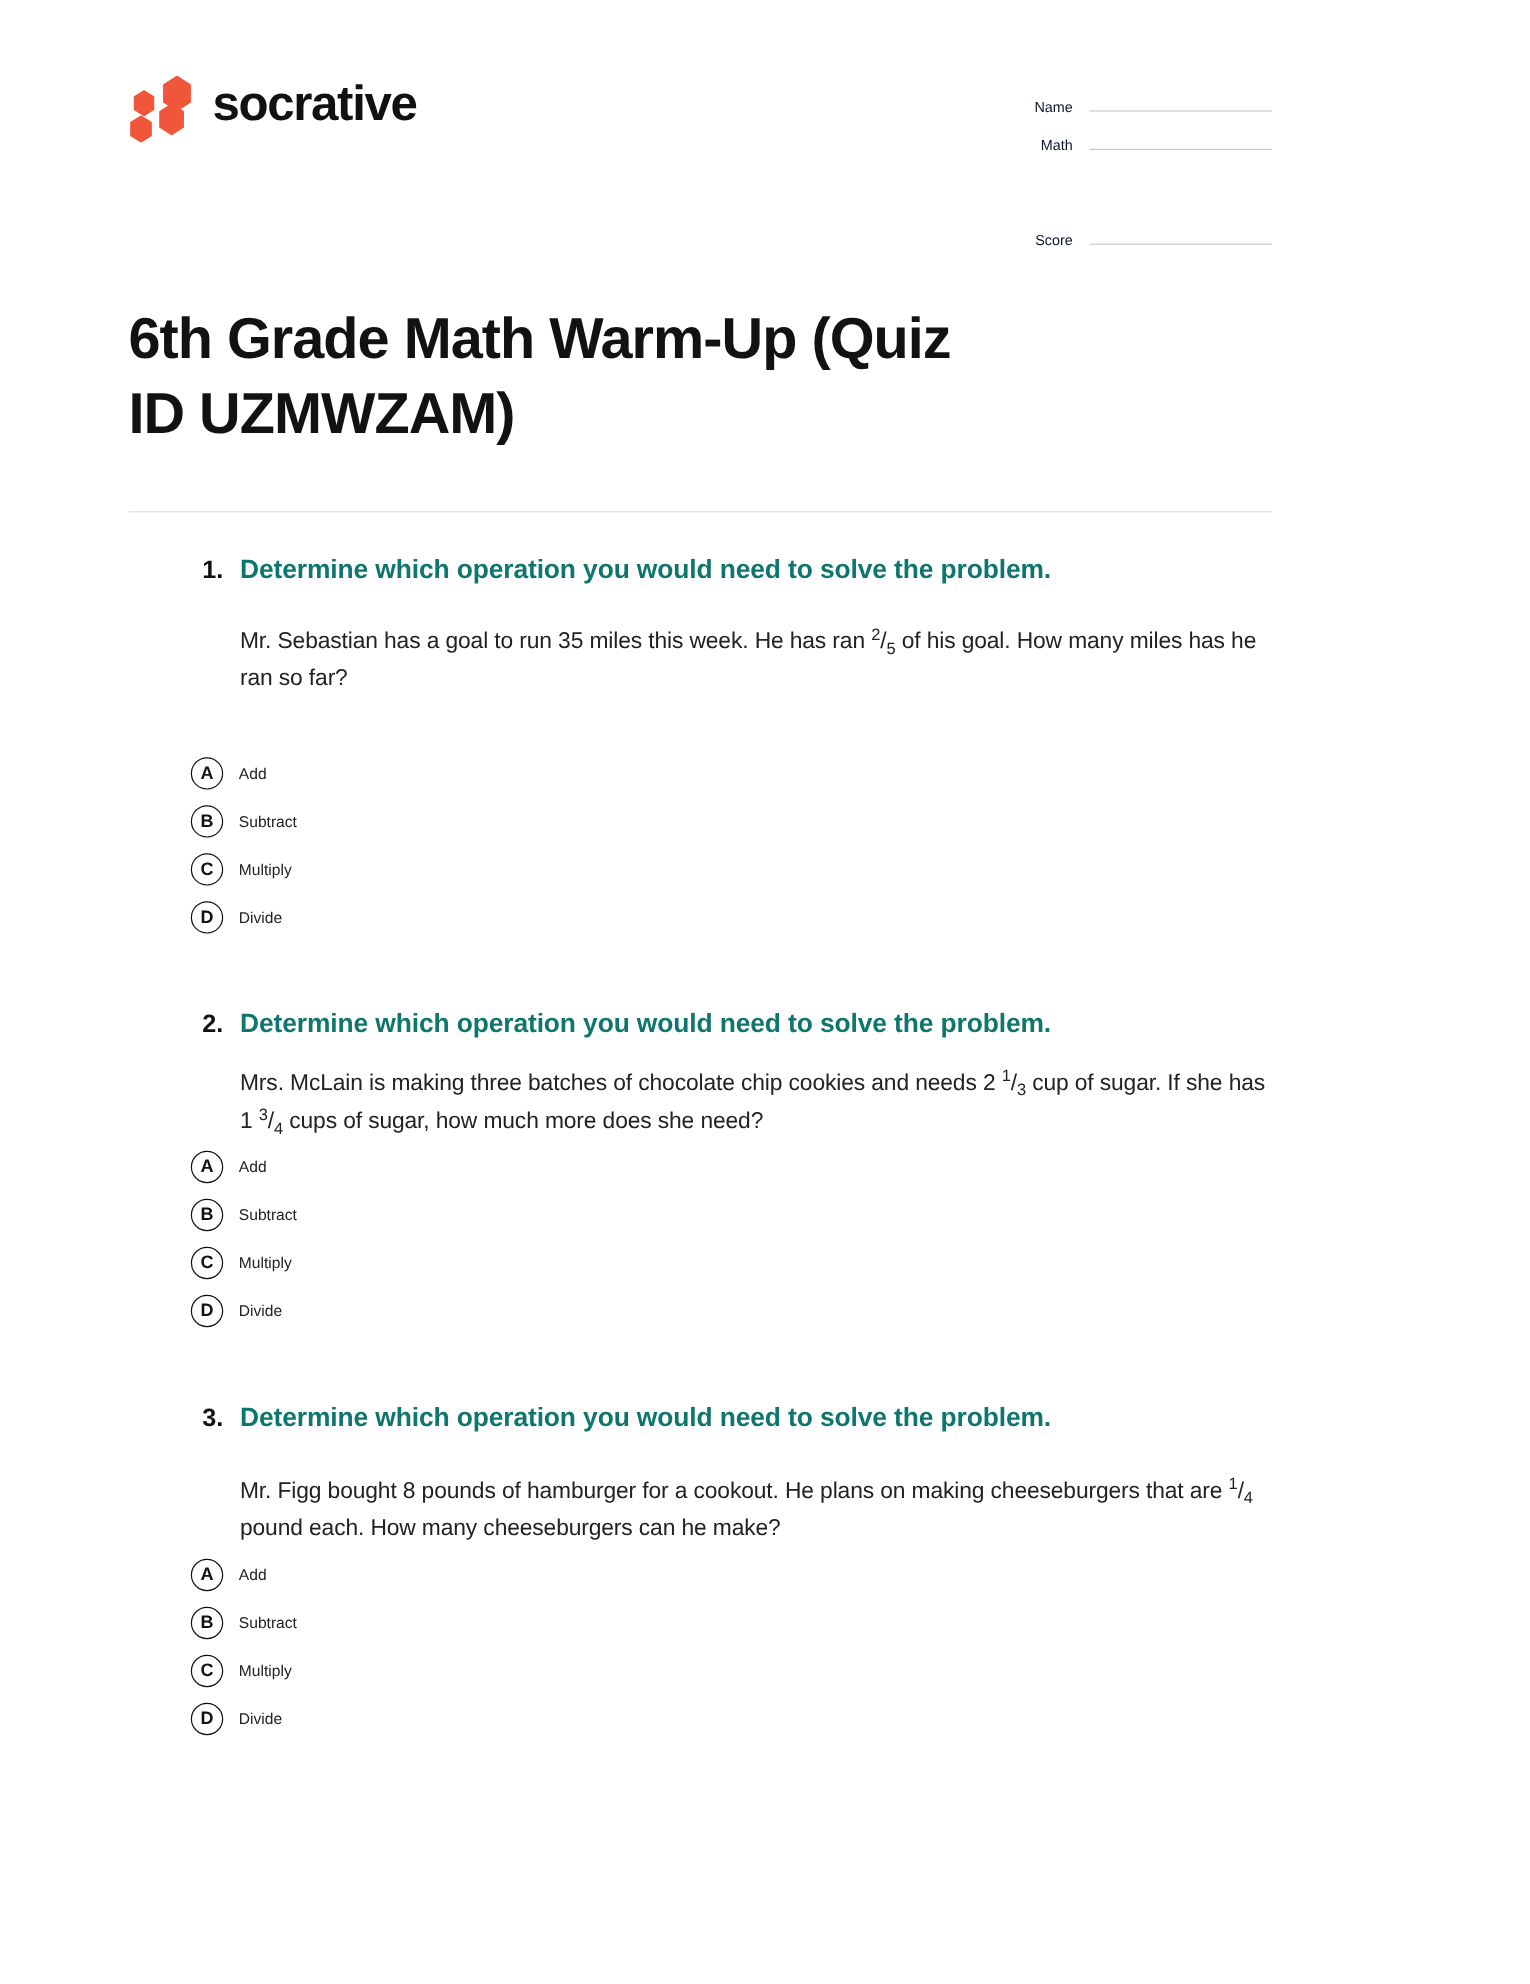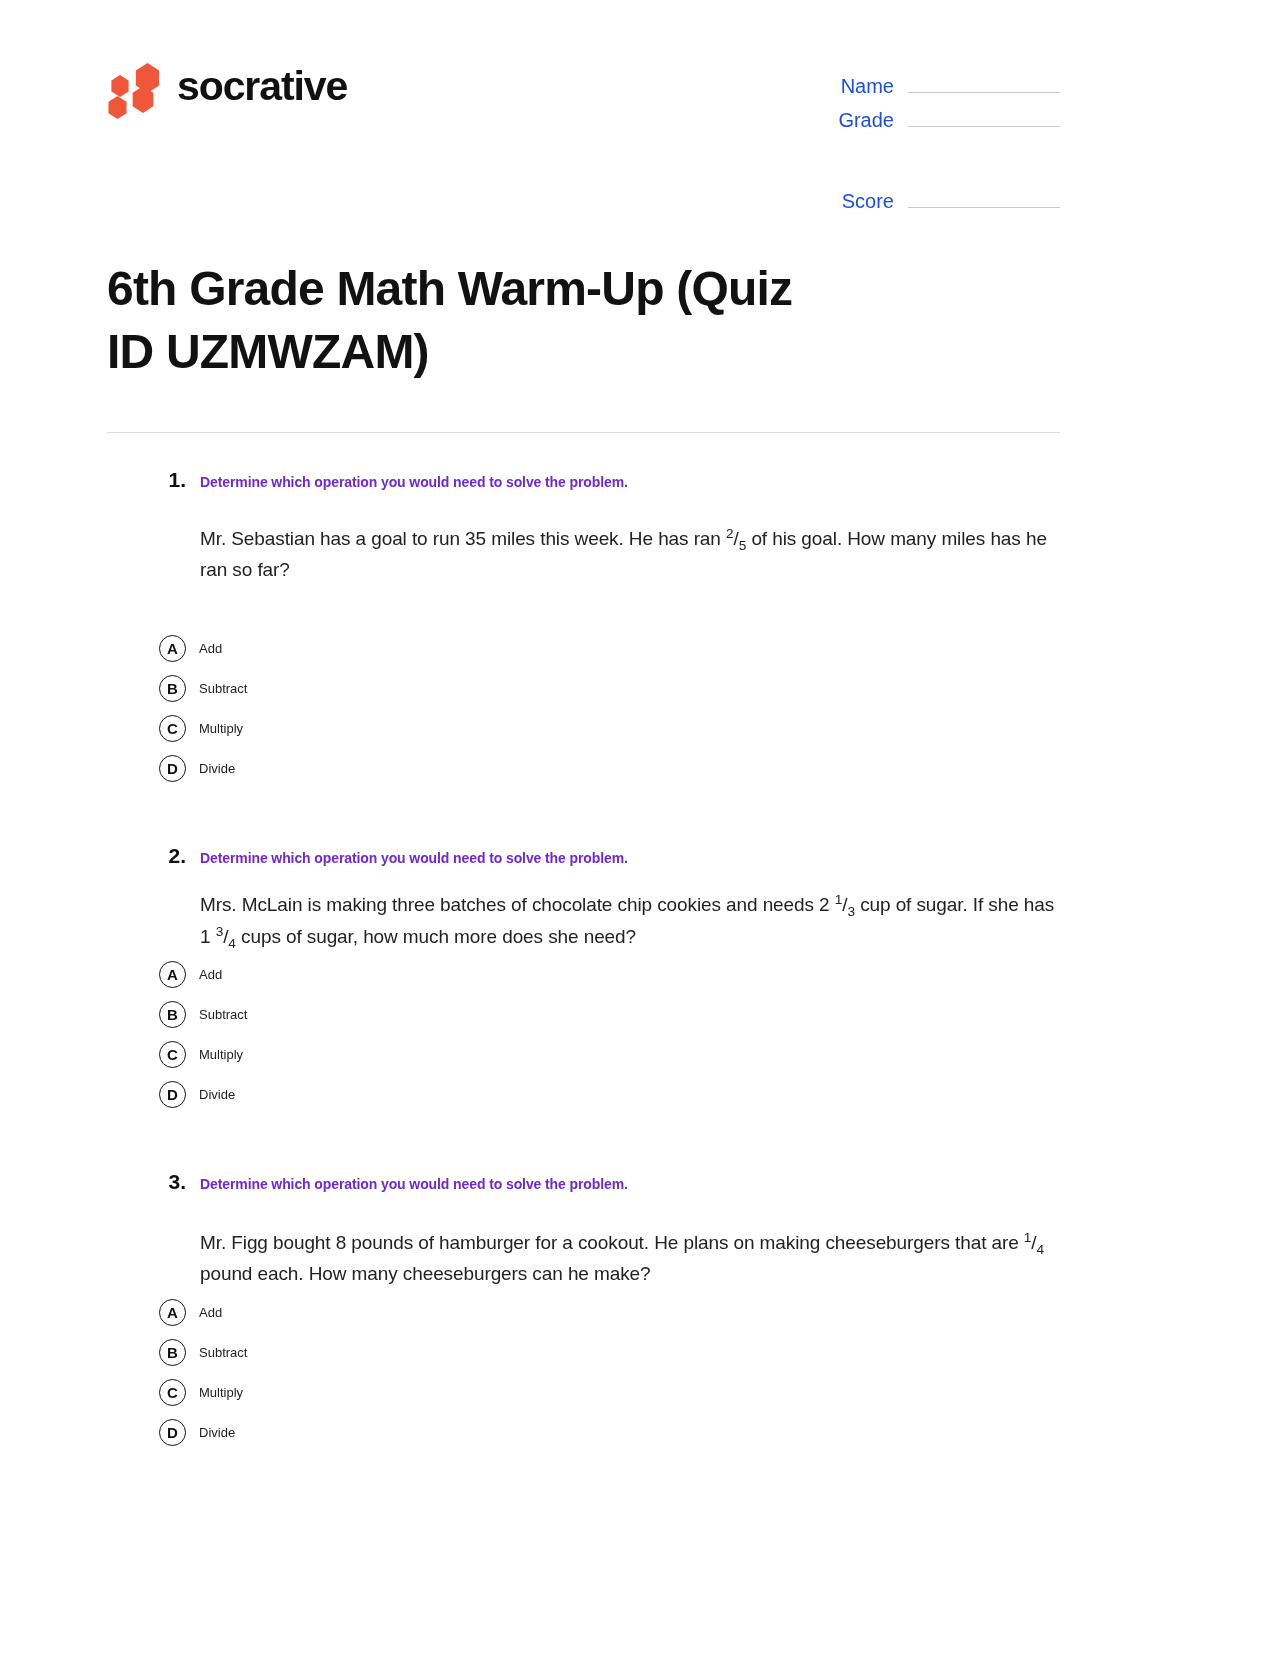--- a/index.html
+++ b/index.html
@@ -70,22 +70,22 @@
     padding-top: 15px;
   }
   .meta-row {
     display: flex;
     align-items: baseline;
     justify-content: flex-end;
     gap: 14px;
     margin-bottom: 11px;
   }
   .meta-label {
-    font-size: 20px;
-    color: #1d4ed8;
+    font-size: 12px;
+    color: #0f172a;
     white-space: nowrap;
   }
   .meta-line {
     width: 152px;
     border-bottom: 1.5px solid #c9c9c9;
     height: 17px;
   }
   .meta-row.score {
     margin-top: 58px;
   }
@@ -120,23 +120,23 @@
   }
   .q-num {
     font-size: 21px;
     font-weight: bold;
     color: #111111;
     min-width: 22px;
     text-align: right;
     flex: none;
   }
   .q-prompt {
-    font-size: 14px;
-    font-weight: bold;
-    color: #6d28d9;
+    font-size: 22px;
+    font-weight: bold;
+    color: #0f766e;
     letter-spacing: -0.1px;
   }
   .q-body {
     margin: 29px 0 0 93px;
     font-size: 19px;
     line-height: 1.65;
     color: #222222;
     max-width: 890px;
     letter-spacing: -0.1px;
   }
@@ -202,21 +202,21 @@
         </div>
         <div class="brand-name">socrative</div>
       </div>
 
       <div class="meta">
         <div class="meta-row">
           <span class="meta-label">Name</span>
           <span class="meta-line"></span>
         </div>
         <div class="meta-row">
-          <span class="meta-label">Grade</span>
+          <span class="meta-label">Math</span>
           <span class="meta-line"></span>
         </div>
         <div class="meta-row score">
           <span class="meta-label">Score</span>
           <span class="meta-line"></span>
         </div>
       </div>
 
     </div>
 

